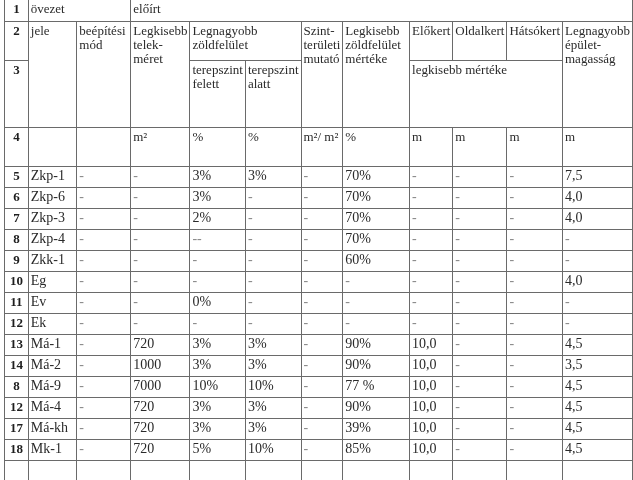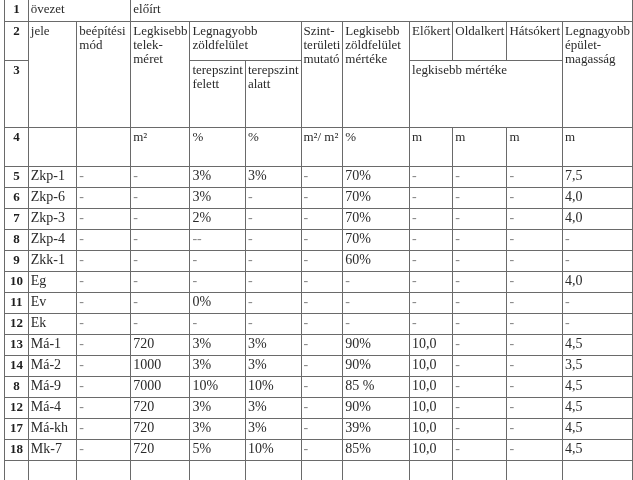--- a/index.html
+++ b/index.html
@@ -223,21 +223,21 @@
         <td>3,5</td>
       </tr>
       <tr class="dr">
         <td class="num">8</td>
         <td>Má-9</td>
         <td class="dash">-</td>
         <td>7000</td>
         <td>10%</td>
         <td>10%</td>
         <td class="dash">-</td>
-        <td>85 %</td>
+        <td>77 %</td>
         <td>10,0</td>
         <td class="dash">-</td>
         <td class="dash">-</td>
         <td>4,5</td>
       </tr>
       <tr class="dr">
         <td class="num">12</td>
         <td>Má-4</td>
         <td class="dash">-</td>
         <td>720</td>
@@ -259,21 +259,21 @@
         <td>3%</td>
         <td class="dash">-</td>
         <td>39%</td>
         <td>10,0</td>
         <td class="dash">-</td>
         <td class="dash">-</td>
         <td>4,5</td>
       </tr>
       <tr class="dr">
         <td class="num">18</td>
-        <td>Mk-7</td>
+        <td>Mk-1</td>
         <td class="dash">-</td>
         <td>720</td>
         <td>5%</td>
         <td>10%</td>
         <td class="dash">-</td>
         <td>85%</td>
         <td>10,0</td>
         <td class="dash">-</td>
         <td class="dash">-</td>
         <td>4,5</td>

